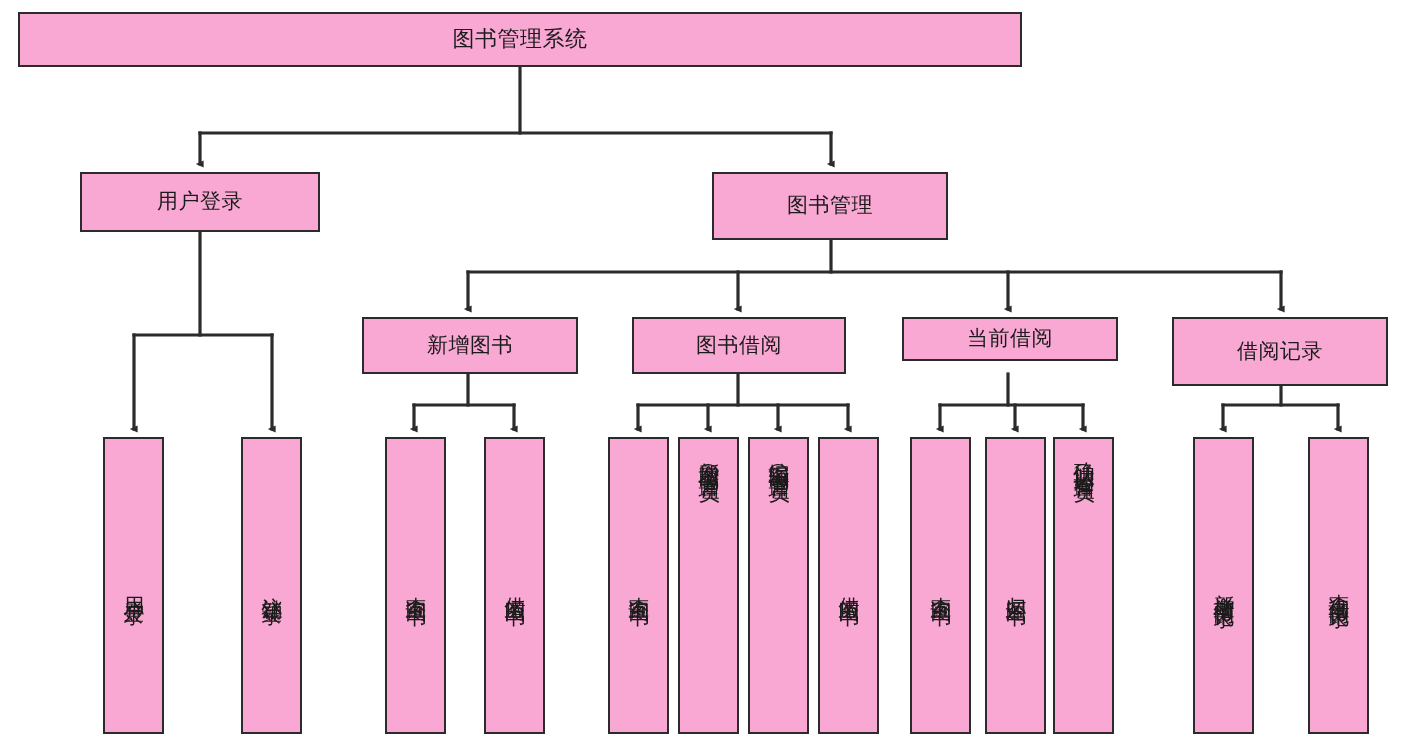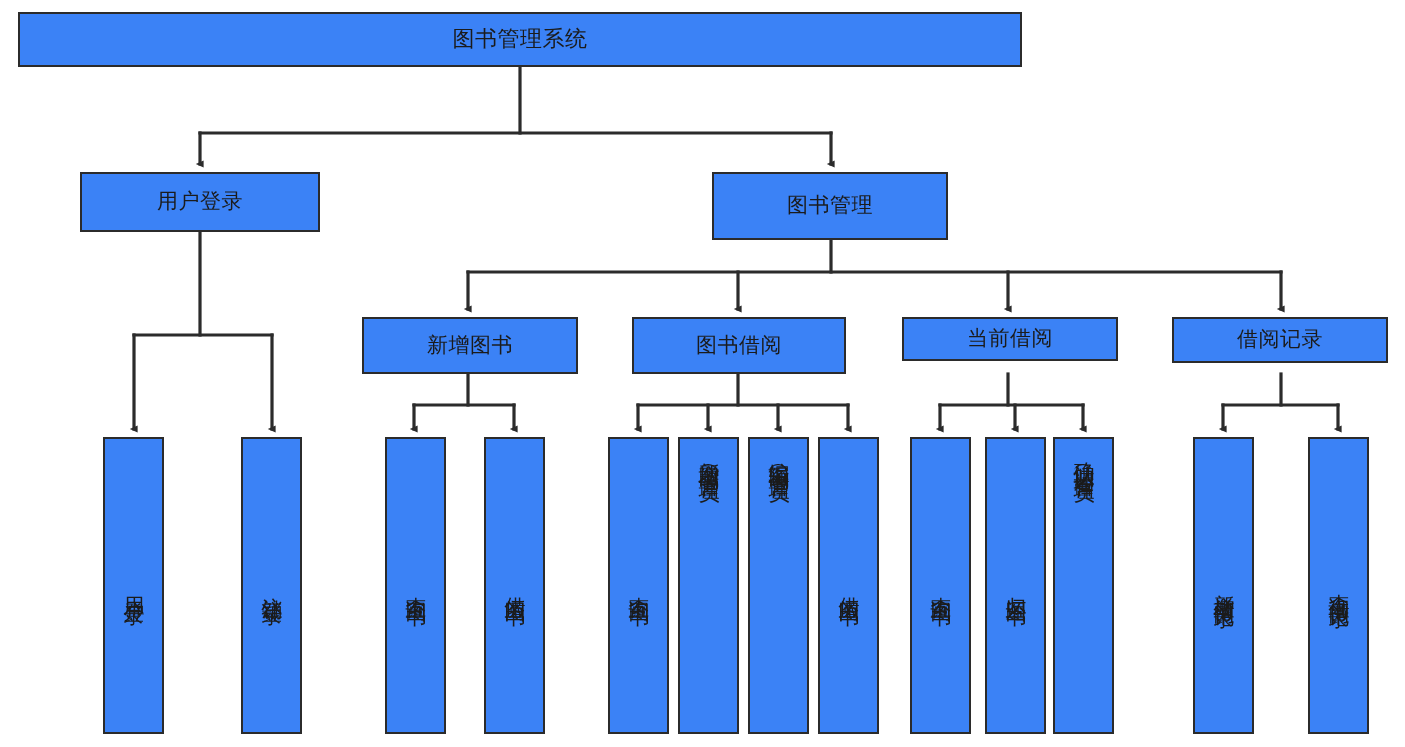--- a/index.html
+++ b/index.html
@@ -22,21 +22,21 @@
     position: absolute;
     left: 0;
     top: 0;
     width: 1405px;
     height: 747px;
   }
   .node {
     position: absolute;
     box-sizing: border-box;
     border: 2.5px solid #2b2b2b;
-    background: #3b82f6;
+    background: #f9a8d4;
     display: flex;
     align-items: center;
     justify-content: center;
     color: #1b1b1b;
     line-height: 1.12;
     z-index: 3;
   }
   .node-label {
     display: block;
     text-align: center;
@@ -145,21 +145,21 @@
 
   <div class="node horizontal" style="left: 362px; top: 317px; width: 216px; height: 57px;">
     <span class="node-label">新增图书</span>
   </div>
   <div class="node horizontal" style="left: 632px; top: 317px; width: 214px; height: 57px;">
     <span class="node-label">图书借阅</span>
   </div>
   <div class="node horizontal" style="left: 902px; top: 317px; width: 216px; height: 44px;">
     <span class="node-label">当前借阅</span>
   </div>
-  <div class="node horizontal" style="left: 1172px; top: 317px; width: 216px; height: 46px;">
+  <div class="node horizontal" style="left: 1172px; top: 317px; width: 216px; height: 69px;">
     <span class="node-label">借阅记录</span>
   </div>
 
   <div class="node vertical center-v" style="left: 103px; top: 437px; width: 61px; height: 297px;">
     <span class="node-label">用户登录</span>
   </div>
   <div class="node vertical center-v" style="left: 241px; top: 437px; width: 61px; height: 297px;">
     <span class="node-label">注销登录</span>
   </div>
   <div class="node vertical center-v" style="left: 385px; top: 437px; width: 61px; height: 297px;">

